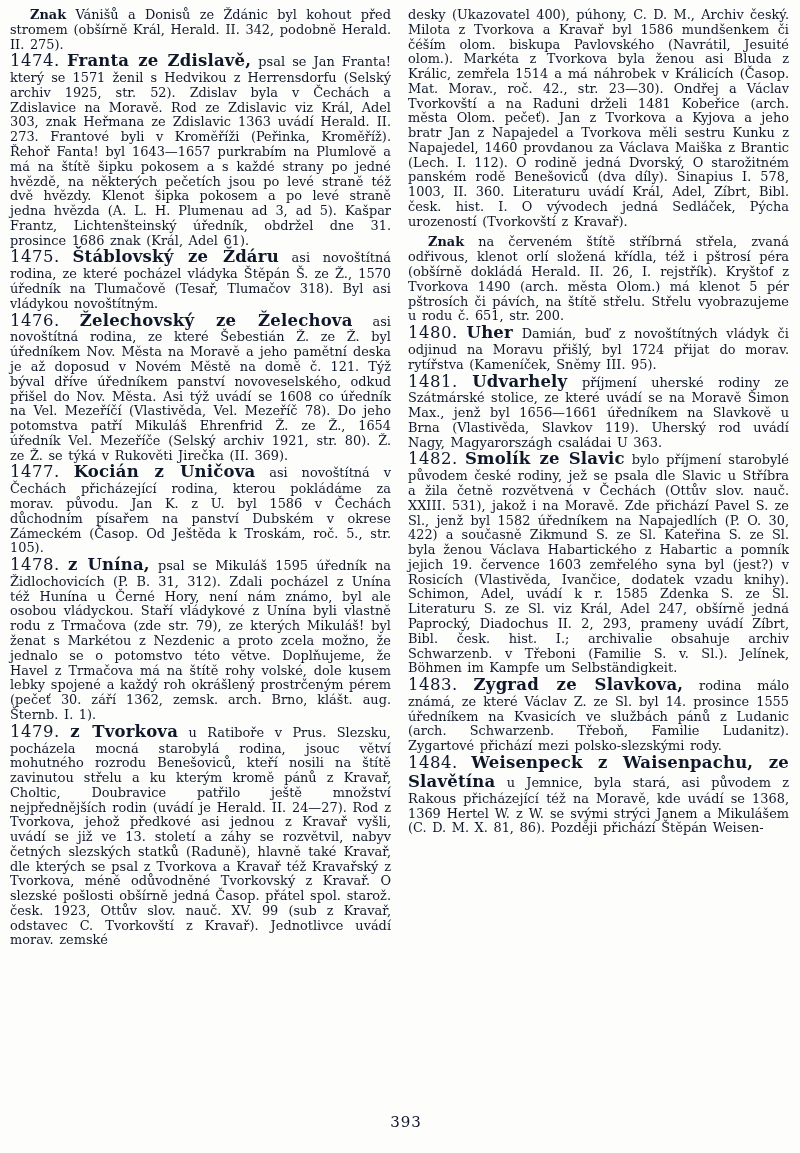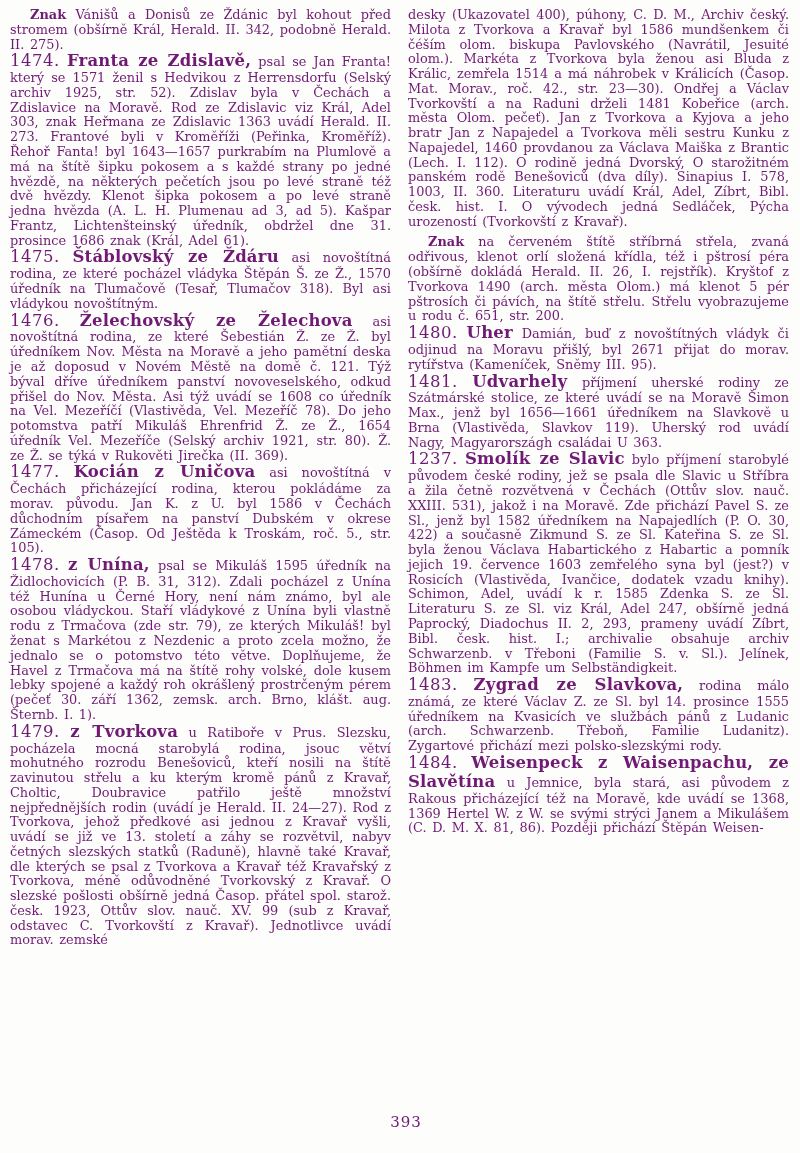--- a/index.html
+++ b/index.html
@@ -6,21 +6,21 @@
     margin: 0;
     padding: 0;
     background: #ffffff;
   }
   .page {
     position: relative;
     width: 800px;
     height: 1153px;
     box-sizing: border-box;
     background: #fdfdfb;
-    color: #701a75;
+    color: #0f172a;
     font-family: "DejaVu Serif", "Liberation Serif", serif;
     padding: 8px 10px 0 10px;
     overflow: hidden;
   }
   .columns {
     display: flex;
     gap: 17px;
   }
   .col {
     width: 381px;
@@ -114,31 +114,31 @@
       </p>
 
       <p class="block indent znak">
         <span class="lead">Znak</span>
         <span>na červeném štítě stříbrná střela, zvaná odřivous, klenot orlí složená křídla, též i pštrosí péra (obšírně dokládá Herald. II. 26, I. rejstřík). Kryštof z Tvorkova 1490 (arch. města Olom.) má klenot 5 pér pštrosích či pávích, na štítě střelu. Střelu vyobrazujeme u rodu č. 651, str. 200.</span>
       </p>
 
       <p class="block entry">
         <span class="entry-num">1480.</span>
         <span class="entry-title">Uher</span>
-        <span>Damián, buď z novoštítných vládyk či odjinud na Moravu přišlý, byl 2671 přijat do morav. rytířstva (Kameníček, Sněmy III. 95).</span>
+        <span>Damián, buď z novoštítných vládyk či odjinud na Moravu přišlý, byl 1724 přijat do morav. rytířstva (Kameníček, Sněmy III. 95).</span>
       </p>
 
       <p class="block entry">
         <span class="entry-num">1481.</span>
         <span class="entry-title">Udvarhely</span>
         <span>příjmení uherské rodiny ze Szátmárské stolice, ze které uvádí se na Moravě Šimon Max., jenž byl 1656—1661 úředníkem na Slavkově u Brna (Vlastivěda, Slavkov 119). Uherský rod uvádí Nagy, Magyarországh családai U 363.</span>
       </p>
 
       <p class="block entry">
-        <span class="entry-num">1237.</span>
+        <span class="entry-num">1482.</span>
         <span class="entry-title">Smolík ze Slavic</span>
         <span>bylo příjmení starobylé původem české rodiny, jež se psala dle Slavic u Stříbra a žila četně rozvětvená v Čechách (Ottův slov. nauč. XXIII. 531), jakož i na Moravě. Zde přichází Pavel S. ze Sl., jenž byl 1582 úředníkem na Napajedlích (P. O. 30, 422) a současně Zikmund S. ze Sl. Kateřina S. ze Sl. byla ženou Václava Habartického z Habartic a pomník jejich 19. července 1603 zemřelého syna byl (jest?) v Rosicích (Vlastivěda, Ivančice, dodatek vzadu knihy). Schimon, Adel, uvádí k r. 1585 Zdenka S. ze Sl. Literaturu S. ze Sl. viz Král, Adel 247, obšírně jedná Paprocký, Diadochus II. 2, 293, prameny uvádí Zíbrt, Bibl. česk. hist. I.; archivalie obsahuje archiv Schwarzenb. v Třeboni (Familie S. v. Sl.). Jelínek, Böhmen im Kampfe um Selbständigkeit.</span>
       </p>
 
 
       <p class="block entry">
         <span class="entry-num">1483.</span>
         <span class="entry-title">Zygrad ze Slavkova,</span>
         <span>rodina málo známá, ze které Václav Z. ze Sl. byl 14. prosince 1555 úředníkem na Kvasicích ve službách pánů z Ludanic (arch. Schwarzenb. Třeboň, Familie Ludanitz). Zygartové přichází mezi polsko-slezskými rody.</span>
       </p>

